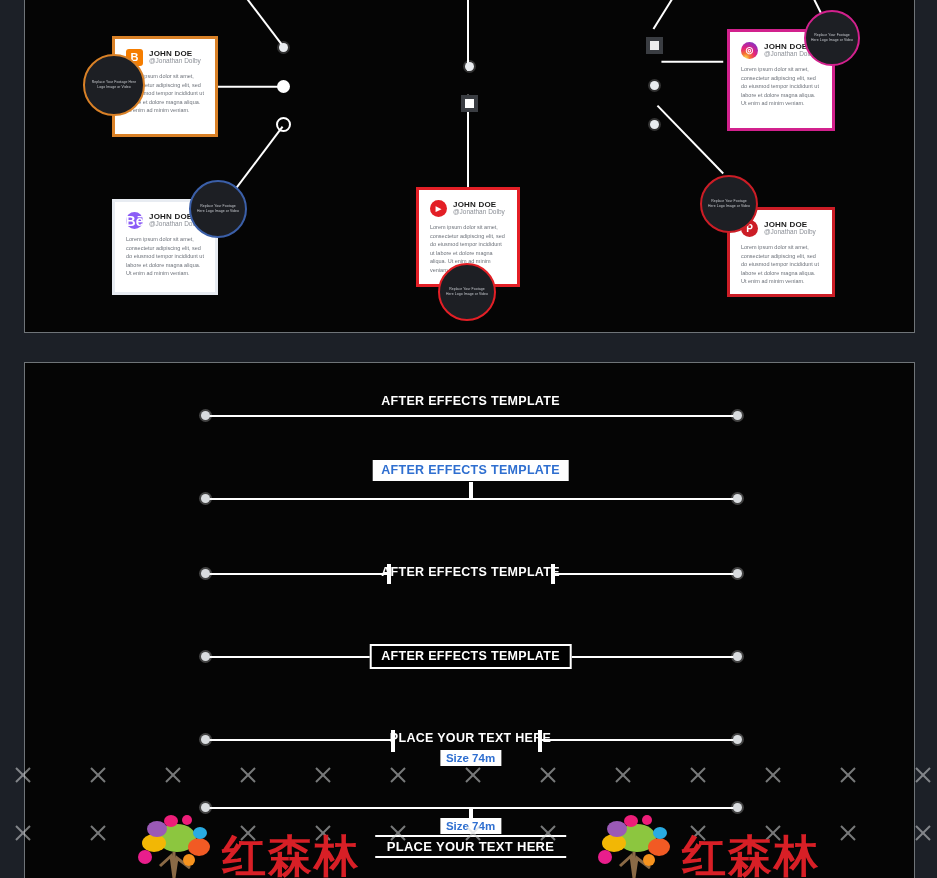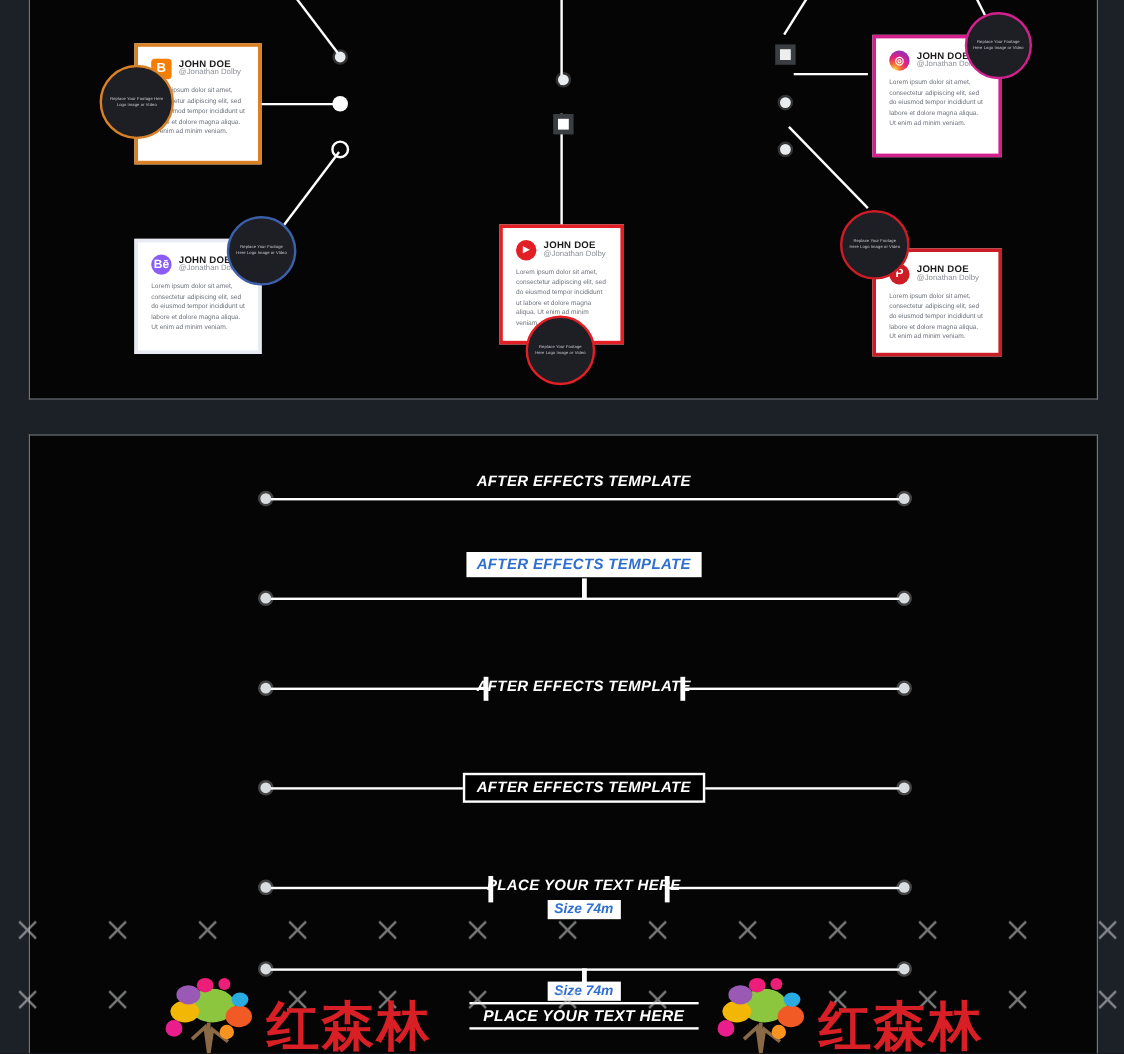--- a/index.html
+++ b/index.html
@@ -33,21 +33,21 @@
     display: flex; flex-direction: column;
   }
   .card-head { display: flex; align-items: center; gap: 6px; margin-bottom: 6px; }
   .avatar {
     width: 17px; height: 17px; flex: 0 0 17px;
     border-radius: 4px;
     display: flex; align-items: center; justify-content: center;
     color: #fff; font-weight: bold; font-size: 11px; line-height: 1;
   }
   .av-blogger   { background:#f57d00; border-radius:3px; }
-  .av-behance   { background:#8b5cf6; border-radius:50%; font-size:10px; }
+  .av-behance   { background:#8b5cf6; border-radius:50%; font-size:14px; }
   .av-youtube   { background:#e31f26; border-radius:50%; }
   .av-instagram { background: radial-gradient(circle at 28% 92%, #fdd551 0%, #f46f30 22%, #e5257a 48%, #a32ab0 74%, #5d4fd6 100%); border-radius:50%; }
   .av-pinterest { background:#cc1d26; border-radius:50%; }
   .card-names { display: flex; flex-direction: column; line-height: 1.05; }
   .card-name { font-size: 8px; font-weight: bold; color: #1b1b1b; letter-spacing: .2px; }
   .card-handle { font-size: 6.5px; color: #8b8f96; }
   .card-body { font-size: 5.5px; line-height: 1.55; color: #6e737b; }
 
   
   .media-circle {
@@ -68,21 +68,21 @@
   .node-dot-lg { width: 13px; height: 13px; background:#fff; }
   .node-ring   { width: 15px; height: 15px; border: 2px solid #fff; background: transparent; }
   .node-sq {
     position:absolute; width: 17px; height: 17px; background:#3a3d42;
     display:flex; align-items:center; justify-content:center;
   }
   .node-sq i { display:block; width:9px; height:9px; background:#fff; }
   .node-sq.dark i { background:#ededed; }
 
   
-  .row { position: absolute; left: 16px; width: 891px; height: 1px; font-style: italic; }
+  .row { position: absolute; left: 0; width: 891px; height: 1px; }
   .rule {
     position: absolute; height: 2px; background:#ffffff; top: 0;
   }
   .cap {
     position:absolute; top:-4px; width:9px; height:9px; border-radius:50%;
     background:#d9dcdf; box-shadow: 0 0 0 2px rgba(255,255,255,.25);
   }
   .rowlabel {
     position: absolute; white-space: nowrap;
     font-size: 12.5px; font-weight: bold; letter-spacing: .3px;

